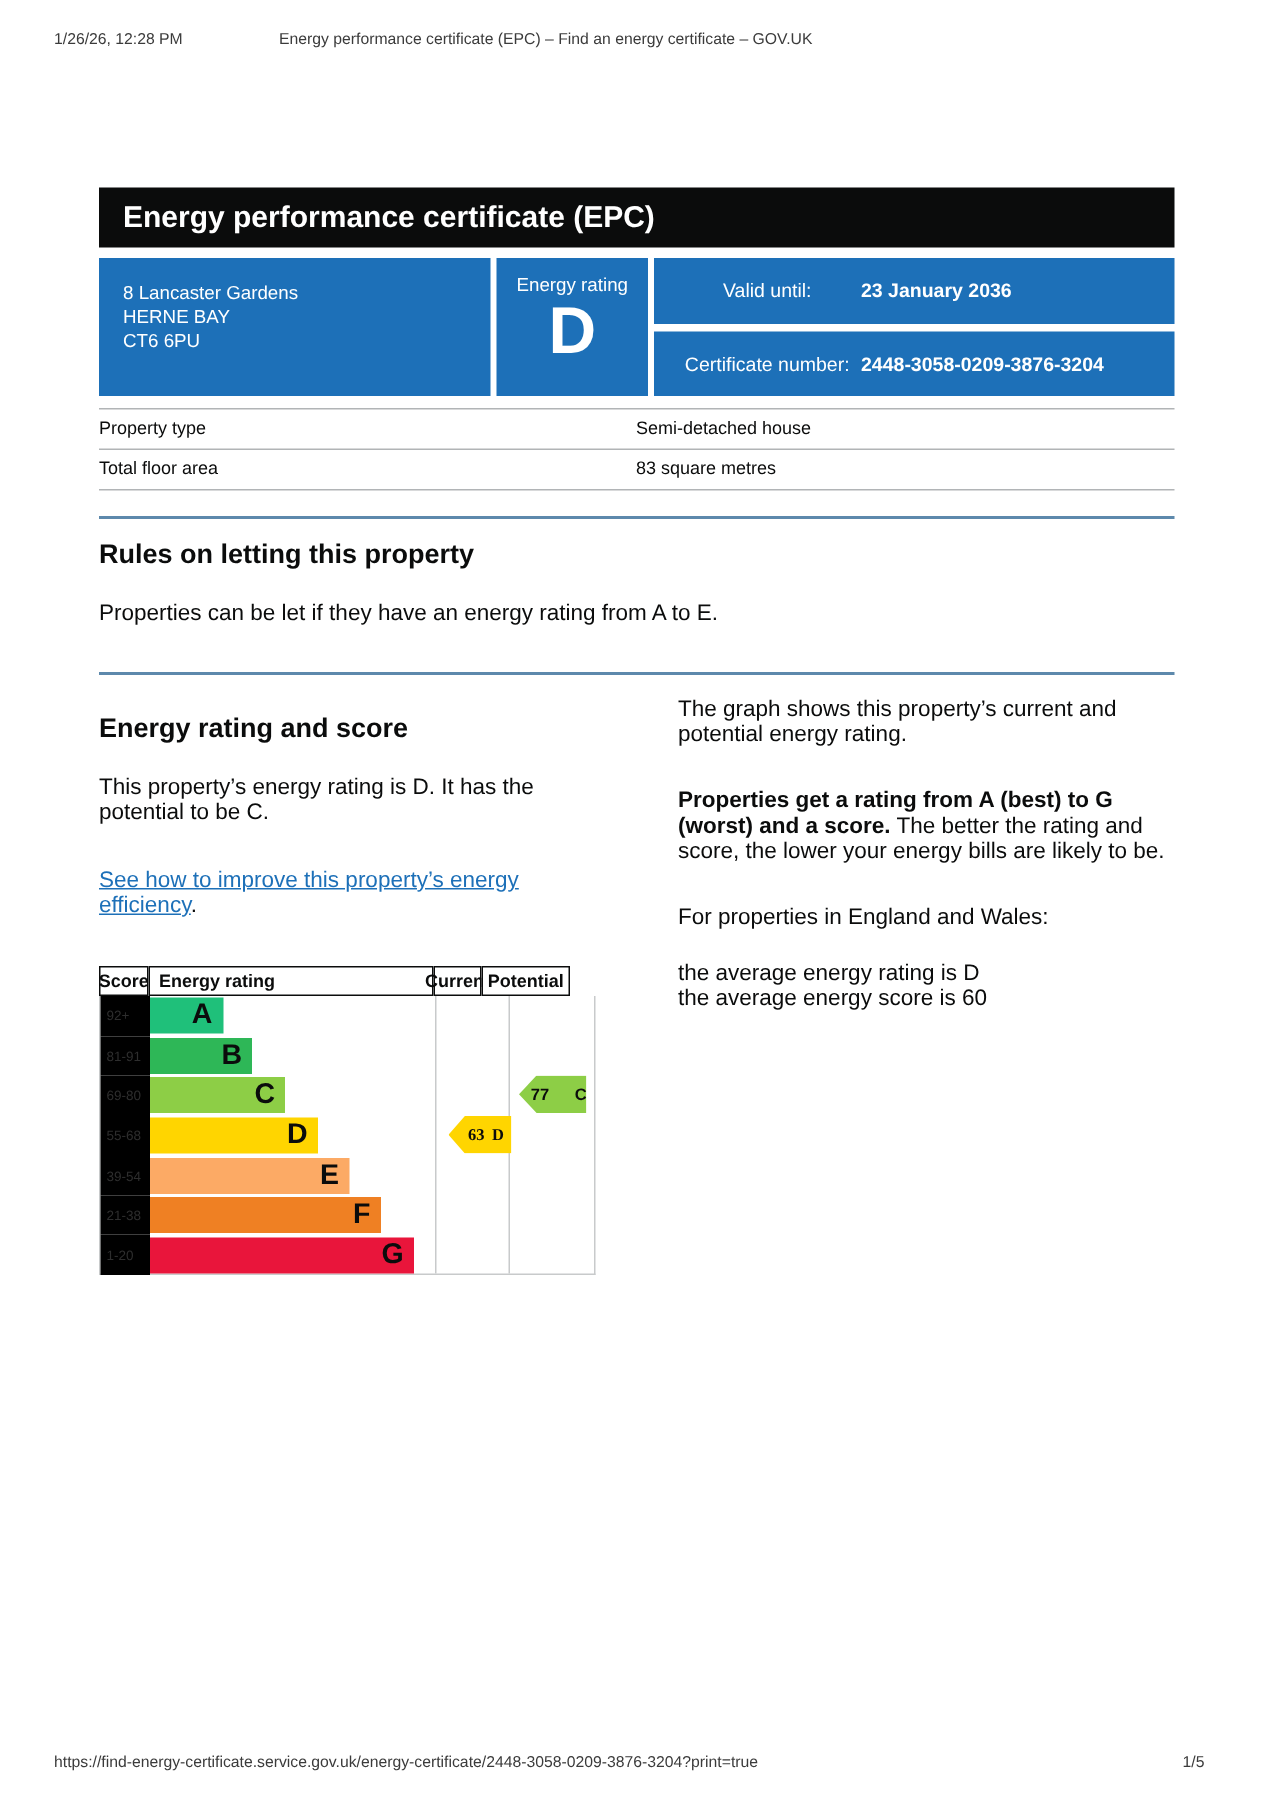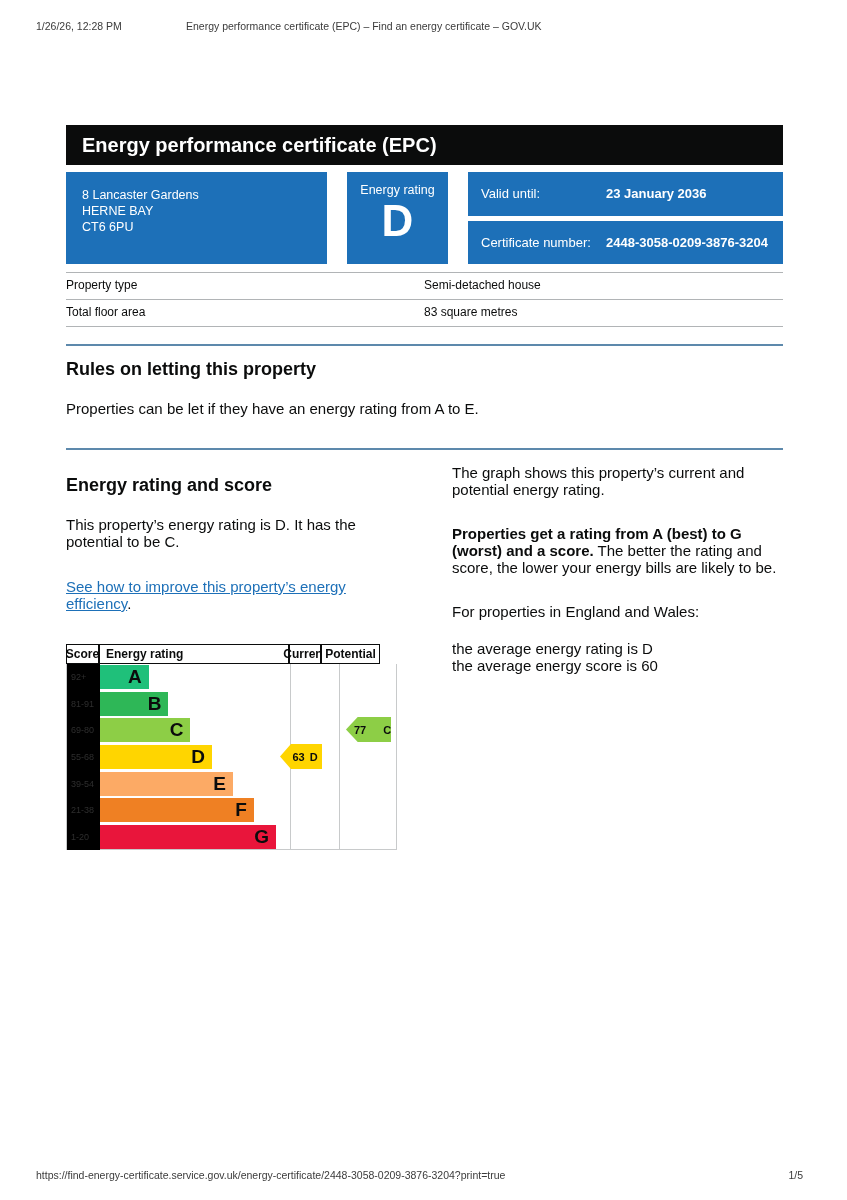--- a/index.html
+++ b/index.html
@@ -30,29 +30,29 @@
   
   .content { position: absolute; top: 125px; left: 66px; width: 717px; }
 
   .banner {
     background: #0b0c0c; color: #ffffff;
     height: 40px; line-height: 40px;
     padding-left: 16px;
     font-size: 20px; font-weight: bold;
   }
 
-  .blue-strip { display: flex; gap: 20px; margin-top: 7px; height: 92px; }
+  .blue-strip { display: flex; gap: 4px; margin-top: 7px; height: 92px; }
   .blue-box { background: #1d70b8; color: #ffffff; }
   .address-box { width: 261px; padding: 15px 0 0 16px; font-size: 12.5px; line-height: 16px; }
   .rating-box { width: 101px; text-align: center; padding-top: 11px; }
   .rating-box .rating-label { font-size: 12.5px; }
   .rating-box .rating-letter { font-size: 44px; font-weight: bold; line-height: 48px; }
   .validity-col { flex: 1; display: flex; flex-direction: column; gap: 5px; }
   .validity-row { flex: 1; display: flex; align-items: center; padding-left: 13px; font-size: 13px; }
-  .validity-row .v-label { width: 125px; flex: none; }
+  .validity-row .v-label { width: 125px; flex: none; text-align: center; }
   .validity-row .v-value { font-weight: bold; }
 
   .property-table { margin-top: 8px; border-top: 1px solid #b1b4b6; }
   .pt-row {
     display: grid; grid-template-columns: 358px 1fr;
     border-bottom: 1px solid #b1b4b6;
     font-size: 12px; padding: 4px 0 5px 0; line-height: 17px;
   }
 
   .hr-blue { border: none; height: 2px; background: #5d89ac; margin-top: 17px; }
@@ -107,21 +107,21 @@
   .sep-current { left: 223px; }
   .sep-potential { left: 272px; }
 
   .rating-tag {
     position: absolute; height: 25px;
     display: flex; align-items: center; justify-content: center;
     font-size: 11px; font-weight: bold; color: #0b0c0c;
     clip-path: polygon(26% 0, 100% 0, 100% 100%, 26% 100%, 0 50%);
     padding-left: 8px; gap: 5px;
   }
-  .tag-current { left: 213px; top: 80px; width: 42px; }
+  .tag-current { left: 232px; top: 80px; width: 42px; font-family: Liberation Serif, serif; }
   .tag-potential { left: 279px; top: 53px; width: 45px; gap: 17px; }
 </style>
 </head>
 <body>
 
 <div class="print-header">
   <span class="ph-date">1/26/26, 12:28 PM</span>
   <span class="ph-title">Energy performance certificate (EPC) – Find an energy certificate – GOV.UK</span>
 </div>
 

